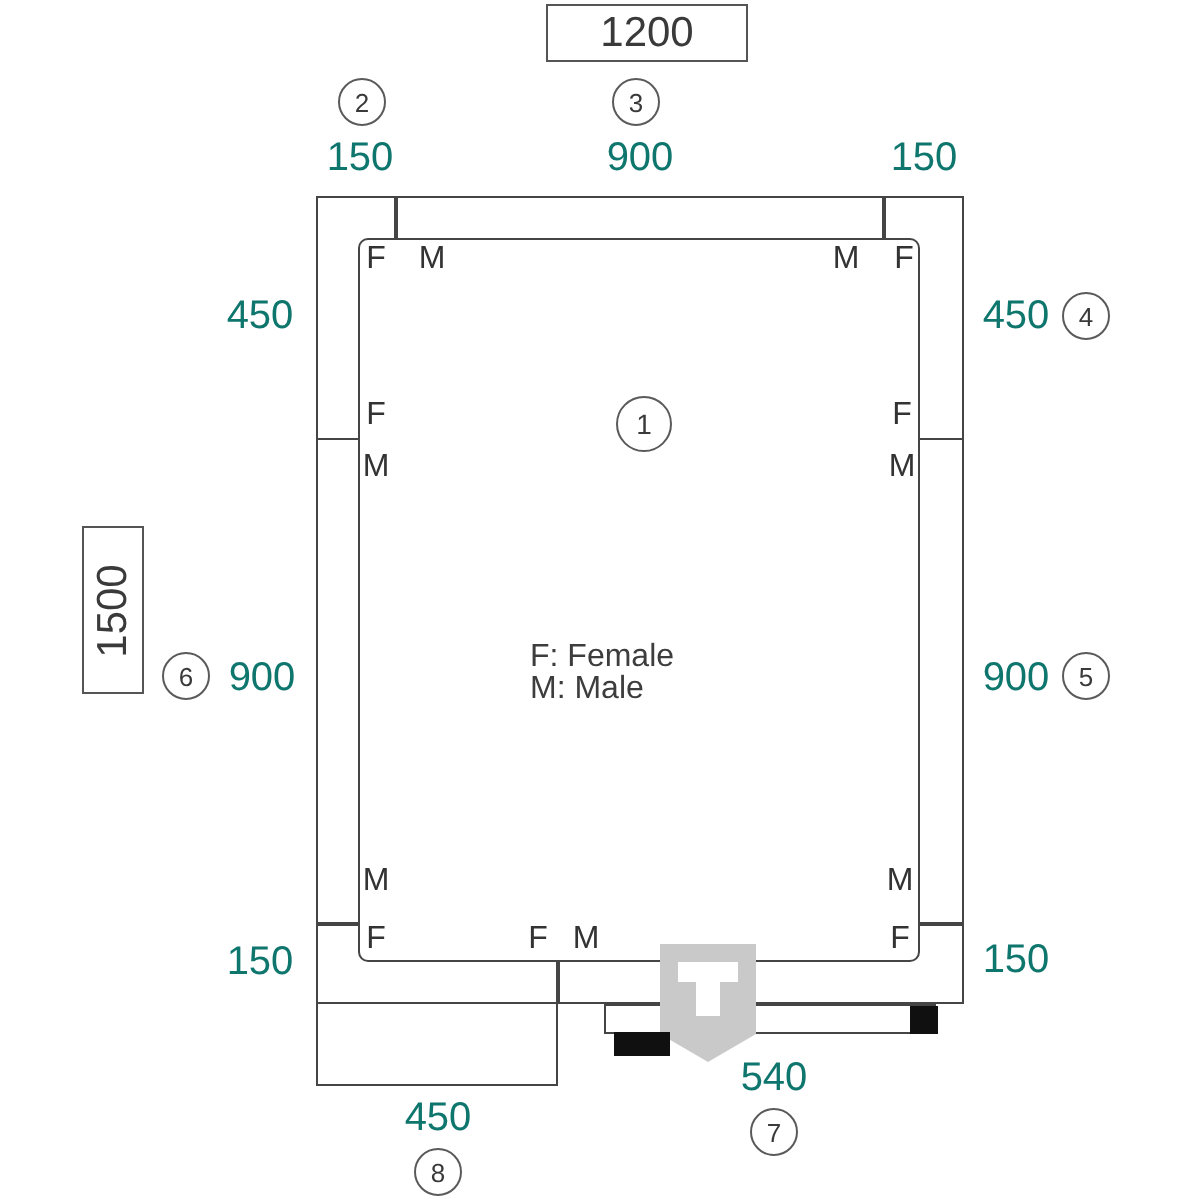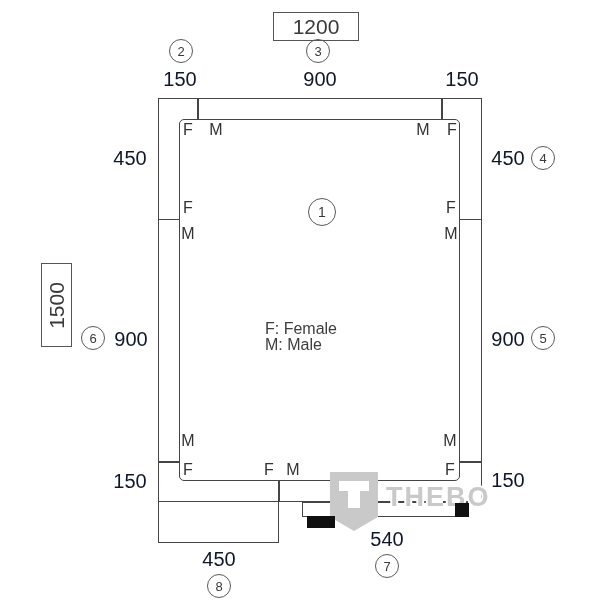--- a/index.html
+++ b/index.html
@@ -4,21 +4,21 @@
 <style>
   html,body{margin:0;padding:0;background:#fff;}
   #canvas{
     position:relative;width:600px;height:600px;background:#fff;
     font-family:"Liberation Sans", sans-serif;color:#3a3a3a;overflow:hidden;
   }
   .line{position:absolute;background:#454545;z-index:1;}
   .rect{position:absolute;border:1.6px solid #454545;box-sizing:border-box;background:transparent;z-index:1;}
   .lbl{
     position:absolute;transform:translate(-50%,-50%);
-    font-size:20px;color:#0f172a;white-space:nowrap;z-index:4;line-height:1;
+    font-size:20px;color:#0f766e;white-space:nowrap;z-index:4;line-height:1;
   }
   .fm{
     position:absolute;transform:translate(-50%,-50%);
     font-size:16px;color:#333;z-index:4;line-height:1;
   }
   .balloon{
     position:absolute;transform:translate(-50%,-50%);
     width:24px;height:24px;border:1.3px solid #5a5a5a;border-radius:50%;
     display:flex;align-items:center;justify-content:center;
     font-size:13px;color:#3a3a3a;box-sizing:border-box;background:#fff0;z-index:4;line-height:1;
@@ -58,26 +58,25 @@
   <div class="line" style="left:278px;top:481px;width:1.5px;height:21px;"></div>
 
   <div class="rect" style="left:158px;top:500.5px;width:121px;height:42px;"></div>
   <div class="rect" style="left:302px;top:502px;width:166px;height:15px;border-width:1.4px;"></div>
 
   <svg class="watermark-shield" style="left:330px;top:472px;" width="48" height="60" viewBox="0 0 48 60">
     <polygon points="0,0 48,0 48,45 24,59 0,45" fill="#c9c9c9"></polygon>
     <rect x="9" y="9" width="30" height="10" fill="#ffffff"></rect>
     <rect x="18" y="19" width="12" height="17" fill="#ffffff"></rect>
   </svg>
-  <div class="watermark-text" style="left:386px;top:484px;">THEBO</div>
 
   <div class="black-accent" style="left:307px;top:516px;width:28px;height:12px;"></div>
   <div class="black-accent" style="left:455px;top:503px;width:14px;height:14px;"></div>
 
-  <div class="dimbox" style="left:273px;top:12px;width:86px;height:29px;">
+  <div class="dimbox" style="left:273px;top:2px;width:101px;height:29px;">
     <span>1200</span>
   </div>
   <div class="dimbox vert" style="left:41px;top:263px;width:31px;height:84px;">
     <span>1500</span>
   </div>
 
   <div class="balloon big" style="left:322px;top:212px;">
     <span>1</span>
     </div>
   <div class="balloon" style="left:181px;top:51px;">

